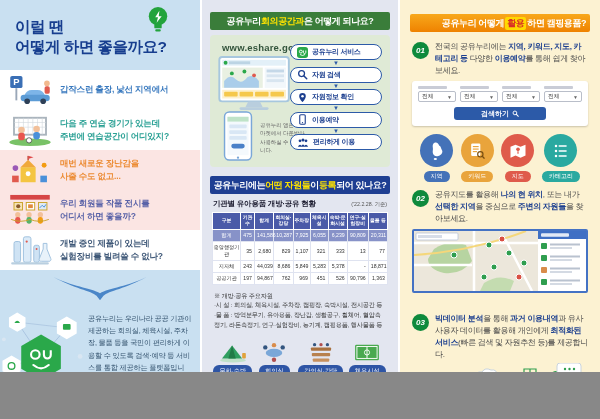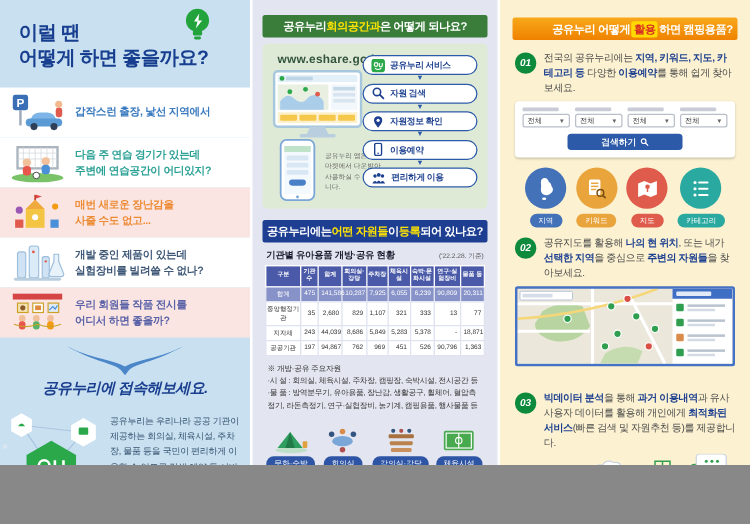--- a/index.html
+++ b/index.html
@@ -154,37 +154,20 @@
           <rect x="33" y="23" width="7" height="7" fill="#4a90d9"></rect>
           <circle cx="6.5" cy="15" r="3" fill="#9b59b6"></circle>
           <circle cx="37" cy="12" r="2.6" fill="#f39c12"></circle>
         </svg>
       </span>
       <span class="sc-text c-orange">
         <span>매번 새로운 장난감을</span><br><span>사줄 수도 없고...</span>
       </span>
     </div>
 
-    <div class="scenario">
-      <span class="sc-icon">
-        <svg width="46" height="32" viewBox="0 0 46 34">
-          <rect x="6" y="8" width="7" height="22" rx="2" fill="#cfe3f4" stroke="#9dbfdd" stroke-width="1"></rect>
-          <rect x="16" y="3" width="8" height="27" rx="2" fill="#dcebf8" stroke="#9dbfdd" stroke-width="1"></rect>
-          <rect x="27" y="12" width="6" height="18" rx="2" fill="#cfe3f4" stroke="#9dbfdd" stroke-width="1"></rect>
-          <path d="M37 10 h4 v6 l4 10 a2 2 0 0 1 -2 3 h-8 a2 2 0 0 1 -2 -3 l4 -10 z" fill="#e8f2fa" stroke="#9dbfdd" stroke-width="1"></path>
-          <circle cx="19.5" cy="8" r="1.2" fill="#e05a4e"></circle>
-            <circle cx="30" cy="16" r="1" fill="#e05a4e"></circle>
-          <rect x="3" y="30" width="40" height="2.5" rx="1.2" fill="#b9cfe0"></rect>
-        </svg>
-      </span>
-      <span class="sc-text c-navy">
-        <span>개발 중인 제품이 있는데</span><br><span>실험장비를 빌려쓸 수 없나?</span>
-      </span>
-    </div>
-
     <div class="scenario alt">
       <span class="sc-icon">
         <svg width="46" height="32" viewBox="0 0 46 34">
           <rect x="2" y="1" width="42" height="5" fill="#d64545"></rect>
           <rect x="6" y="9" width="9" height="8" fill="#f6e3b4" stroke="#c9a227" stroke-width="1"></rect>
             <circle cx="10.5" cy="13" r="2.2" fill="#8a5a2b"></circle>
           <rect x="19" y="9" width="9" height="8" fill="#fff" stroke="#c9a227" stroke-width="1"></rect>
             <rect x="21" y="11" width="5" height="4" fill="#e08a3c"></rect>
           <rect x="32" y="9" width="9" height="8" fill="#dfeaf5" stroke="#c9a227" stroke-width="1"></rect>
             <path d="M33 15 l3 -3 2 2 2 -3" stroke="#4a90d9" stroke-width="1" fill="none"></path>
@@ -195,25 +178,41 @@
           <circle cx="34" cy="22" r="2.8" fill="#f2c09a"></circle>
             <rect x="31.2" y="24.5" width="5.6" height="7" rx="2.5" fill="#f39c12"></rect>
           <path d="M3 27 q10 4 20 0 q10 4 20 0" stroke="#c9a227" stroke-width="1" fill="none"></path>
         </svg>
       </span>
       <span class="sc-text c-indigo">
         <span>우리 회원들 작품 전시를</span><br><span>어디서 하면 좋을까?</span>
       </span>
     </div>
 
+    <div class="scenario">
+      <span class="sc-icon">
+        <svg width="46" height="32" viewBox="0 0 46 34">
+          <rect x="6" y="8" width="7" height="22" rx="2" fill="#cfe3f4" stroke="#9dbfdd" stroke-width="1"></rect>
+          <rect x="16" y="3" width="8" height="27" rx="2" fill="#dcebf8" stroke="#9dbfdd" stroke-width="1"></rect>
+          <rect x="27" y="12" width="6" height="18" rx="2" fill="#cfe3f4" stroke="#9dbfdd" stroke-width="1"></rect>
+          <path d="M37 10 h4 v6 l4 10 a2 2 0 0 1 -2 3 h-8 a2 2 0 0 1 -2 -3 l4 -10 z" fill="#e8f2fa" stroke="#9dbfdd" stroke-width="1"></path>
+          <circle cx="19.5" cy="8" r="1.2" fill="#e05a4e"></circle>
+            <circle cx="30" cy="16" r="1" fill="#e05a4e"></circle>
+          <rect x="3" y="30" width="40" height="2.5" rx="1.2" fill="#b9cfe0"></rect>
+        </svg>
+      </span>
+      <span class="sc-text c-navy">
+        <span>개발 중인 제품이 있는데</span><br><span>실험장비를 빌려쓸 수 없나?</span>
+      </span>
+    </div>
+
     <div class="left-bottom">
       <svg class="big-arrow" width="118" height="26" viewBox="0 0 120 30">
         <path d="M6 2 C30 16 50 18 56 24 L60 29 L64 24 C70 18 90 16 114 2 C94 13 70 15 60 21 C50 15 26 13 6 2 Z" fill="#4a86c8"></path>
       </svg>
-      <div class="cta">공유누리에 접속해보세요.</div>
       <div class="desc-row">
         <span class="hex-wrap">
           <svg width="92" height="100" viewBox="0 0 92 105">
             <line x1="20" y1="18" x2="45" y2="55" stroke="#aac4e0" stroke-width="1"></line>
             <line x1="72" y1="24" x2="45" y2="55" stroke="#aac4e0" stroke-width="1"></line>
             <line x1="14" y1="64" x2="45" y2="55" stroke="#aac4e0" stroke-width="1"></line>
             <line x1="62" y1="86" x2="45" y2="55" stroke="#aac4e0" stroke-width="1"></line>
             <line x1="20" y1="18" x2="72" y2="24" stroke="#aac4e0" stroke-width="0.8"></line>
             <circle cx="86" cy="54" r="2.5" fill="#d9e6f2"></circle>
               <circle cx="34" cy="98" r="2.5" fill="#d9e6f2"></circle>

